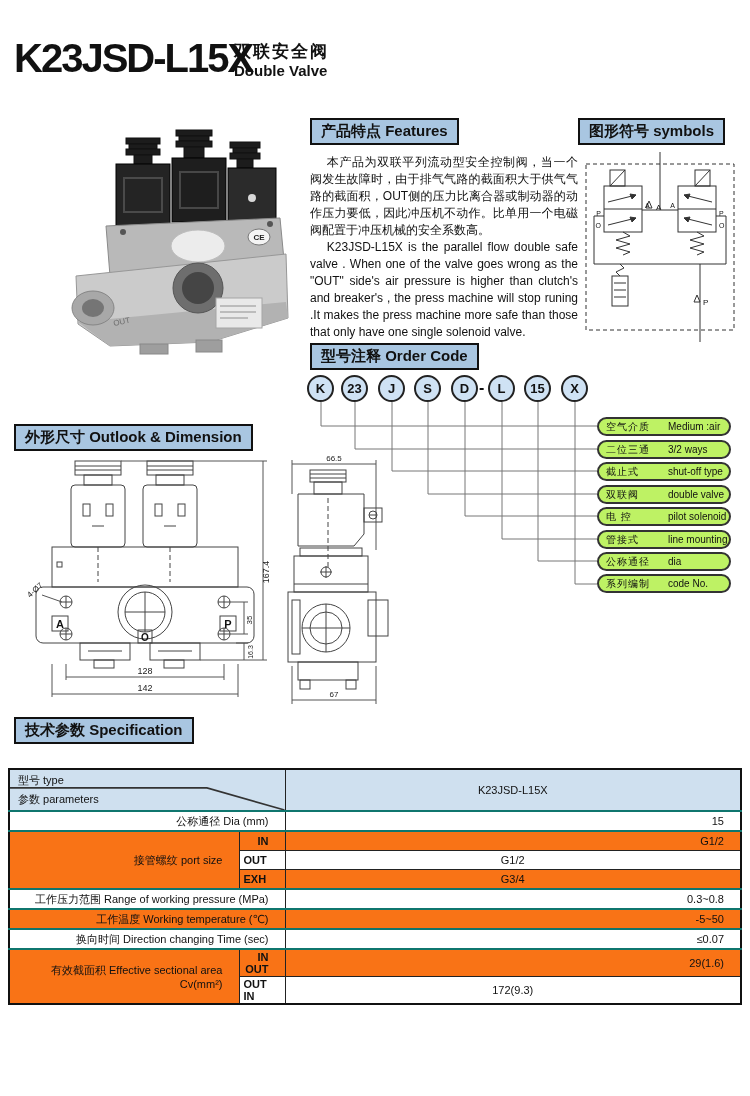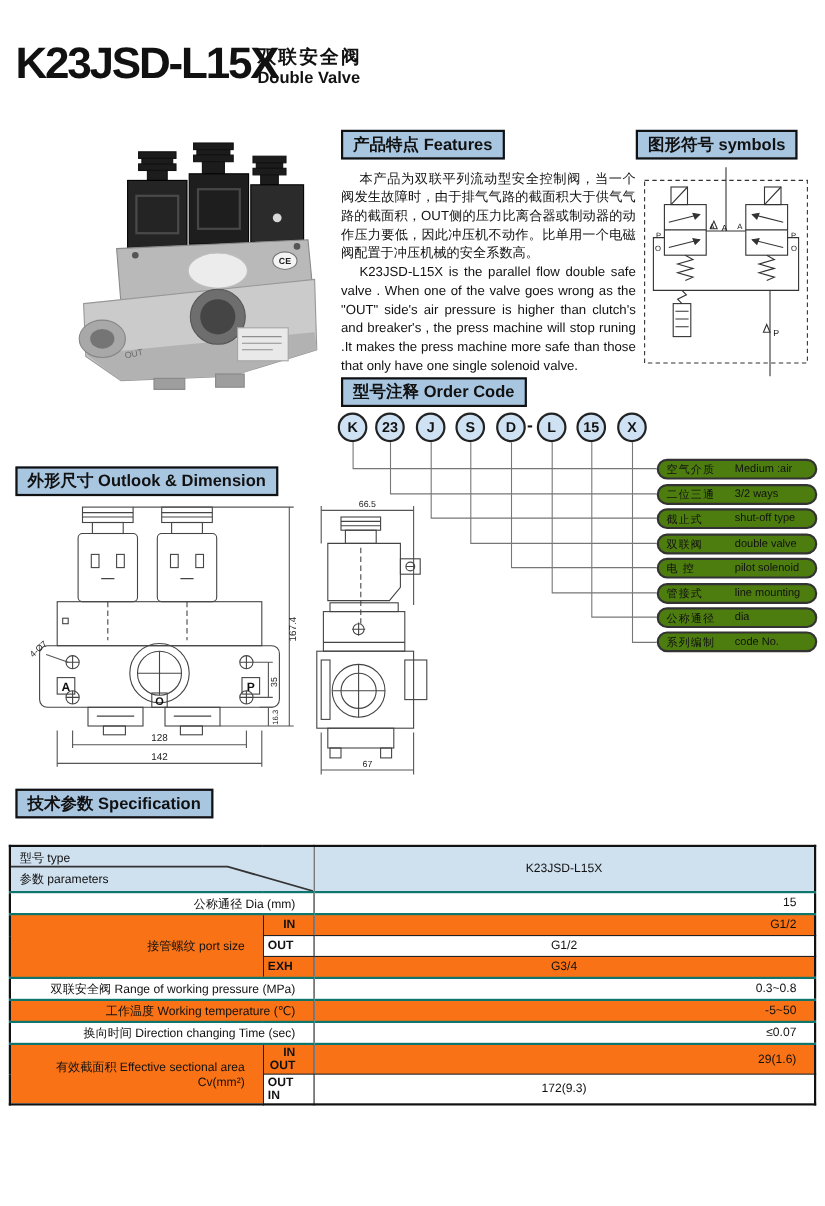--- a/index.html
+++ b/index.html
@@ -34,22 +34,22 @@
   .wires-svg{position:absolute;left:295px;top:398px;}
   svg text{font-family:"Liberation Sans","DejaVu Sans",sans-serif;}
 
   
   .oc{position:absolute;top:375px;width:27px;height:27px;border-radius:50%;background:#cfe2f4;
       border:2px solid #222;box-sizing:border-box;display:flex;align-items:center;justify-content:center;
       font-weight:bold;font-size:13px;}
   .oc-sep{position:absolute;left:479px;top:379px;font-weight:bold;font-size:16px;}
 
   
-  .pill{position:absolute;left:597px;width:146px;height:19px;border:2px solid #333;border-radius:10px;
-        background:#4d7c0f;box-sizing:border-box;display:flex;align-items:center;padding:0 7px;
+  .pill{position:absolute;left:597px;width:134px;height:19px;border:2px solid #333;border-radius:10px;
+        background:#bef264;box-sizing:border-box;display:flex;align-items:center;padding:0 7px;
         font-size:10px;white-space:nowrap;}
   .pill .cn{width:62px;flex:none;letter-spacing:1px;}
   .pill .en{flex:1;}
 
   
   .spec-table{position:absolute;left:8px;top:768px;width:734px;border-collapse:collapse;
               font-size:11px;table-layout:fixed;border:2px solid #111;}
   .spec-table td{border:1px solid #222;padding:1px 16px;height:16px;overflow:hidden;}
   .spec-table tr.group td{border-top:2px solid #0f766e;text-align:right;}
   .spec-table .lab{text-align:left;}
@@ -421,21 +421,21 @@
     </tr>
     <tr>
       <td class="sub">OUT</td>
       <td class="val">G1/2</td>
     </tr>
     <tr>
       <td class="sub g">EXH</td>
       <td class="val g">G3/4</td>
     </tr>
     <tr class="group">
-      <td colspan="2" class="lab">双联安全阀 Range of working pressure (MPa)</td>
+      <td colspan="2" class="lab">工作压力范围 Range of working pressure (MPa)</td>
       <td class="val">0.3~0.8</td>
     </tr>
     <tr class="group">
       <td colspan="2" class="lab g">工作温度 Working temperature (℃)</td>
       <td class="val g">-5~50</td>
     </tr>
     <tr class="group">
       <td colspan="2" class="lab">换向时间 Direction  changing Time (sec)</td>
       <td class="val">≤0.07</td>
     </tr>

